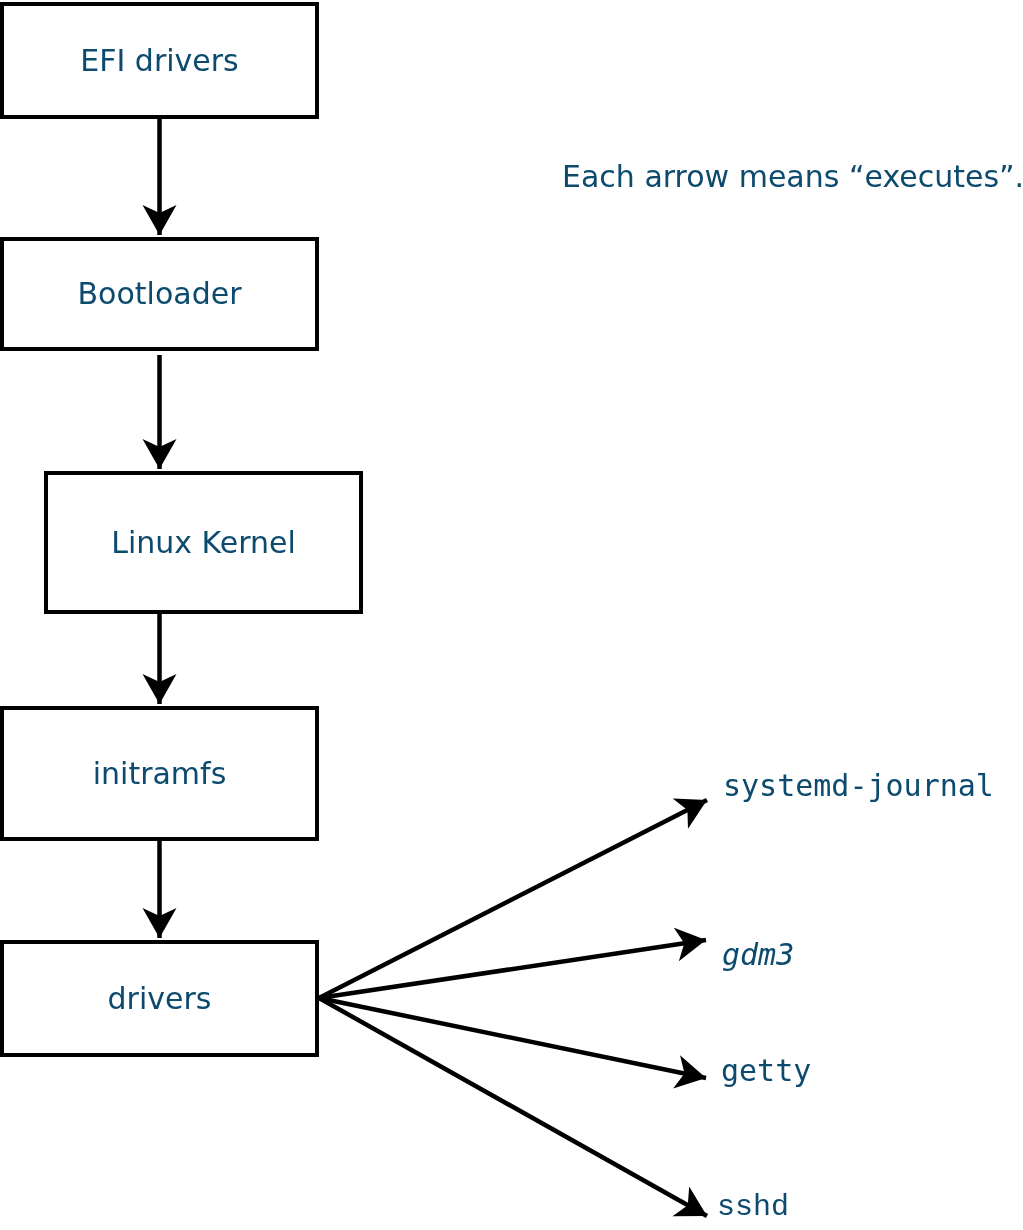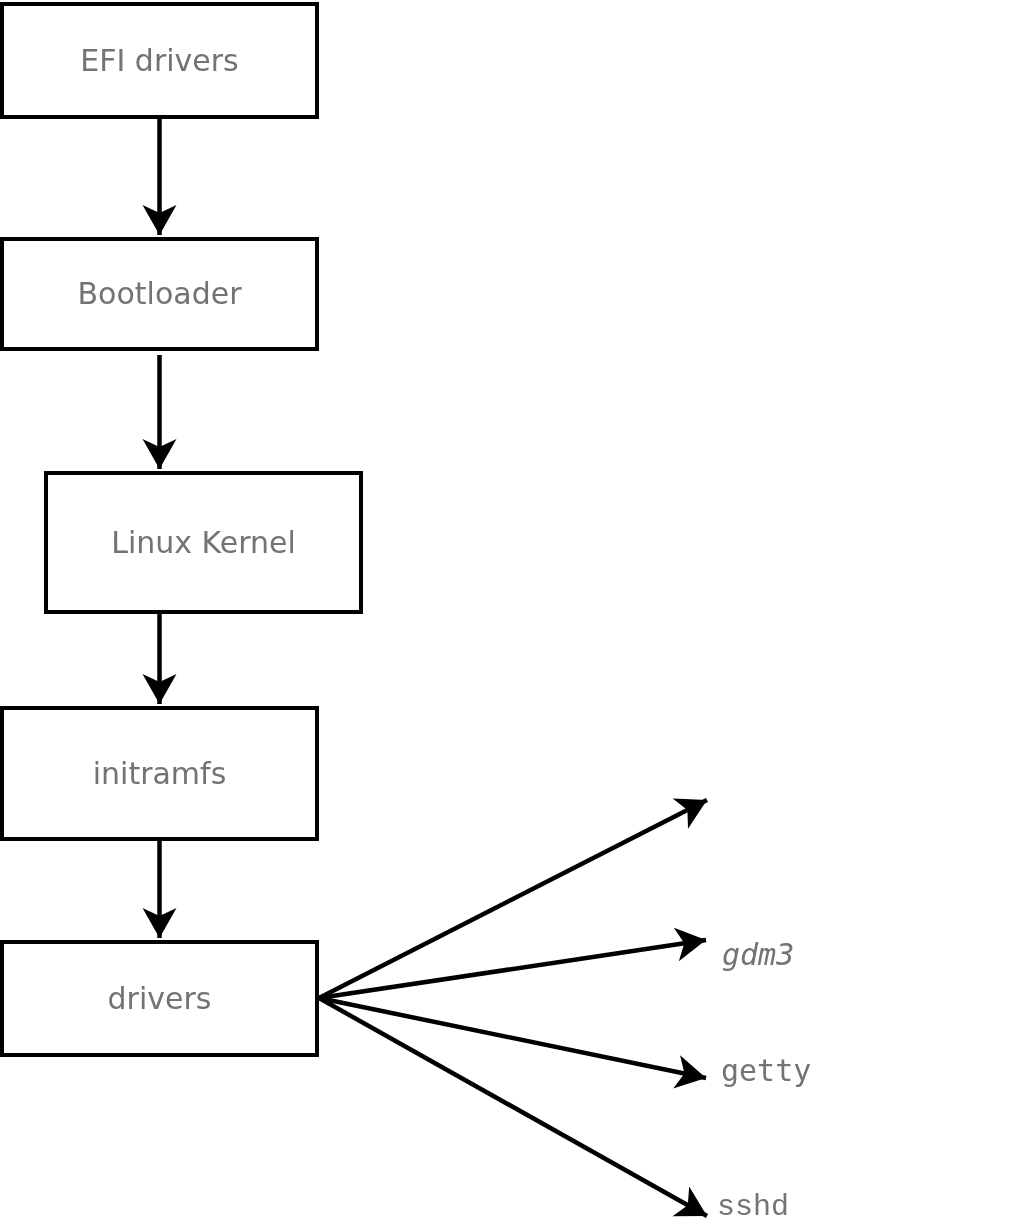--- a/index.html
+++ b/index.html
@@ -7,21 +7,21 @@
     padding: 0;
     background: #ffffff;
   }
   .canvas {
     position: relative;
     width: 1023px;
     height: 1230px;
     background: #ffffff;
     overflow: hidden;
     font-family: "DejaVu Sans", sans-serif;
-    color: #737373;
+    color: #0c4a6e;
   }
   .edges {
     position: absolute;
     left: 0;
     top: 0;
     width: 1023px;
     height: 1230px;
   }
   .edges line {
     stroke: #000000;
@@ -96,18 +96,20 @@
   <div class="flow-box box-kernel">
     <span>Linux Kernel</span>
   </div>
   <div class="flow-box box-initramfs">
     <span>initramfs</span>
   </div>
   <div class="flow-box box-systemd">
     <span>drivers</span>
   </div>
 
+  <div class="proc-label proc-journal">systemd-journal</div>
   <div class="proc-label proc-gdm3">gdm3</div>
   <div class="proc-label proc-getty">getty</div>
   <div class="proc-label proc-sshd">sshd</div>
 
+  <div class="annotation">Each arrow means “executes”.</div>
 
 </div>
 
 </body></html>

